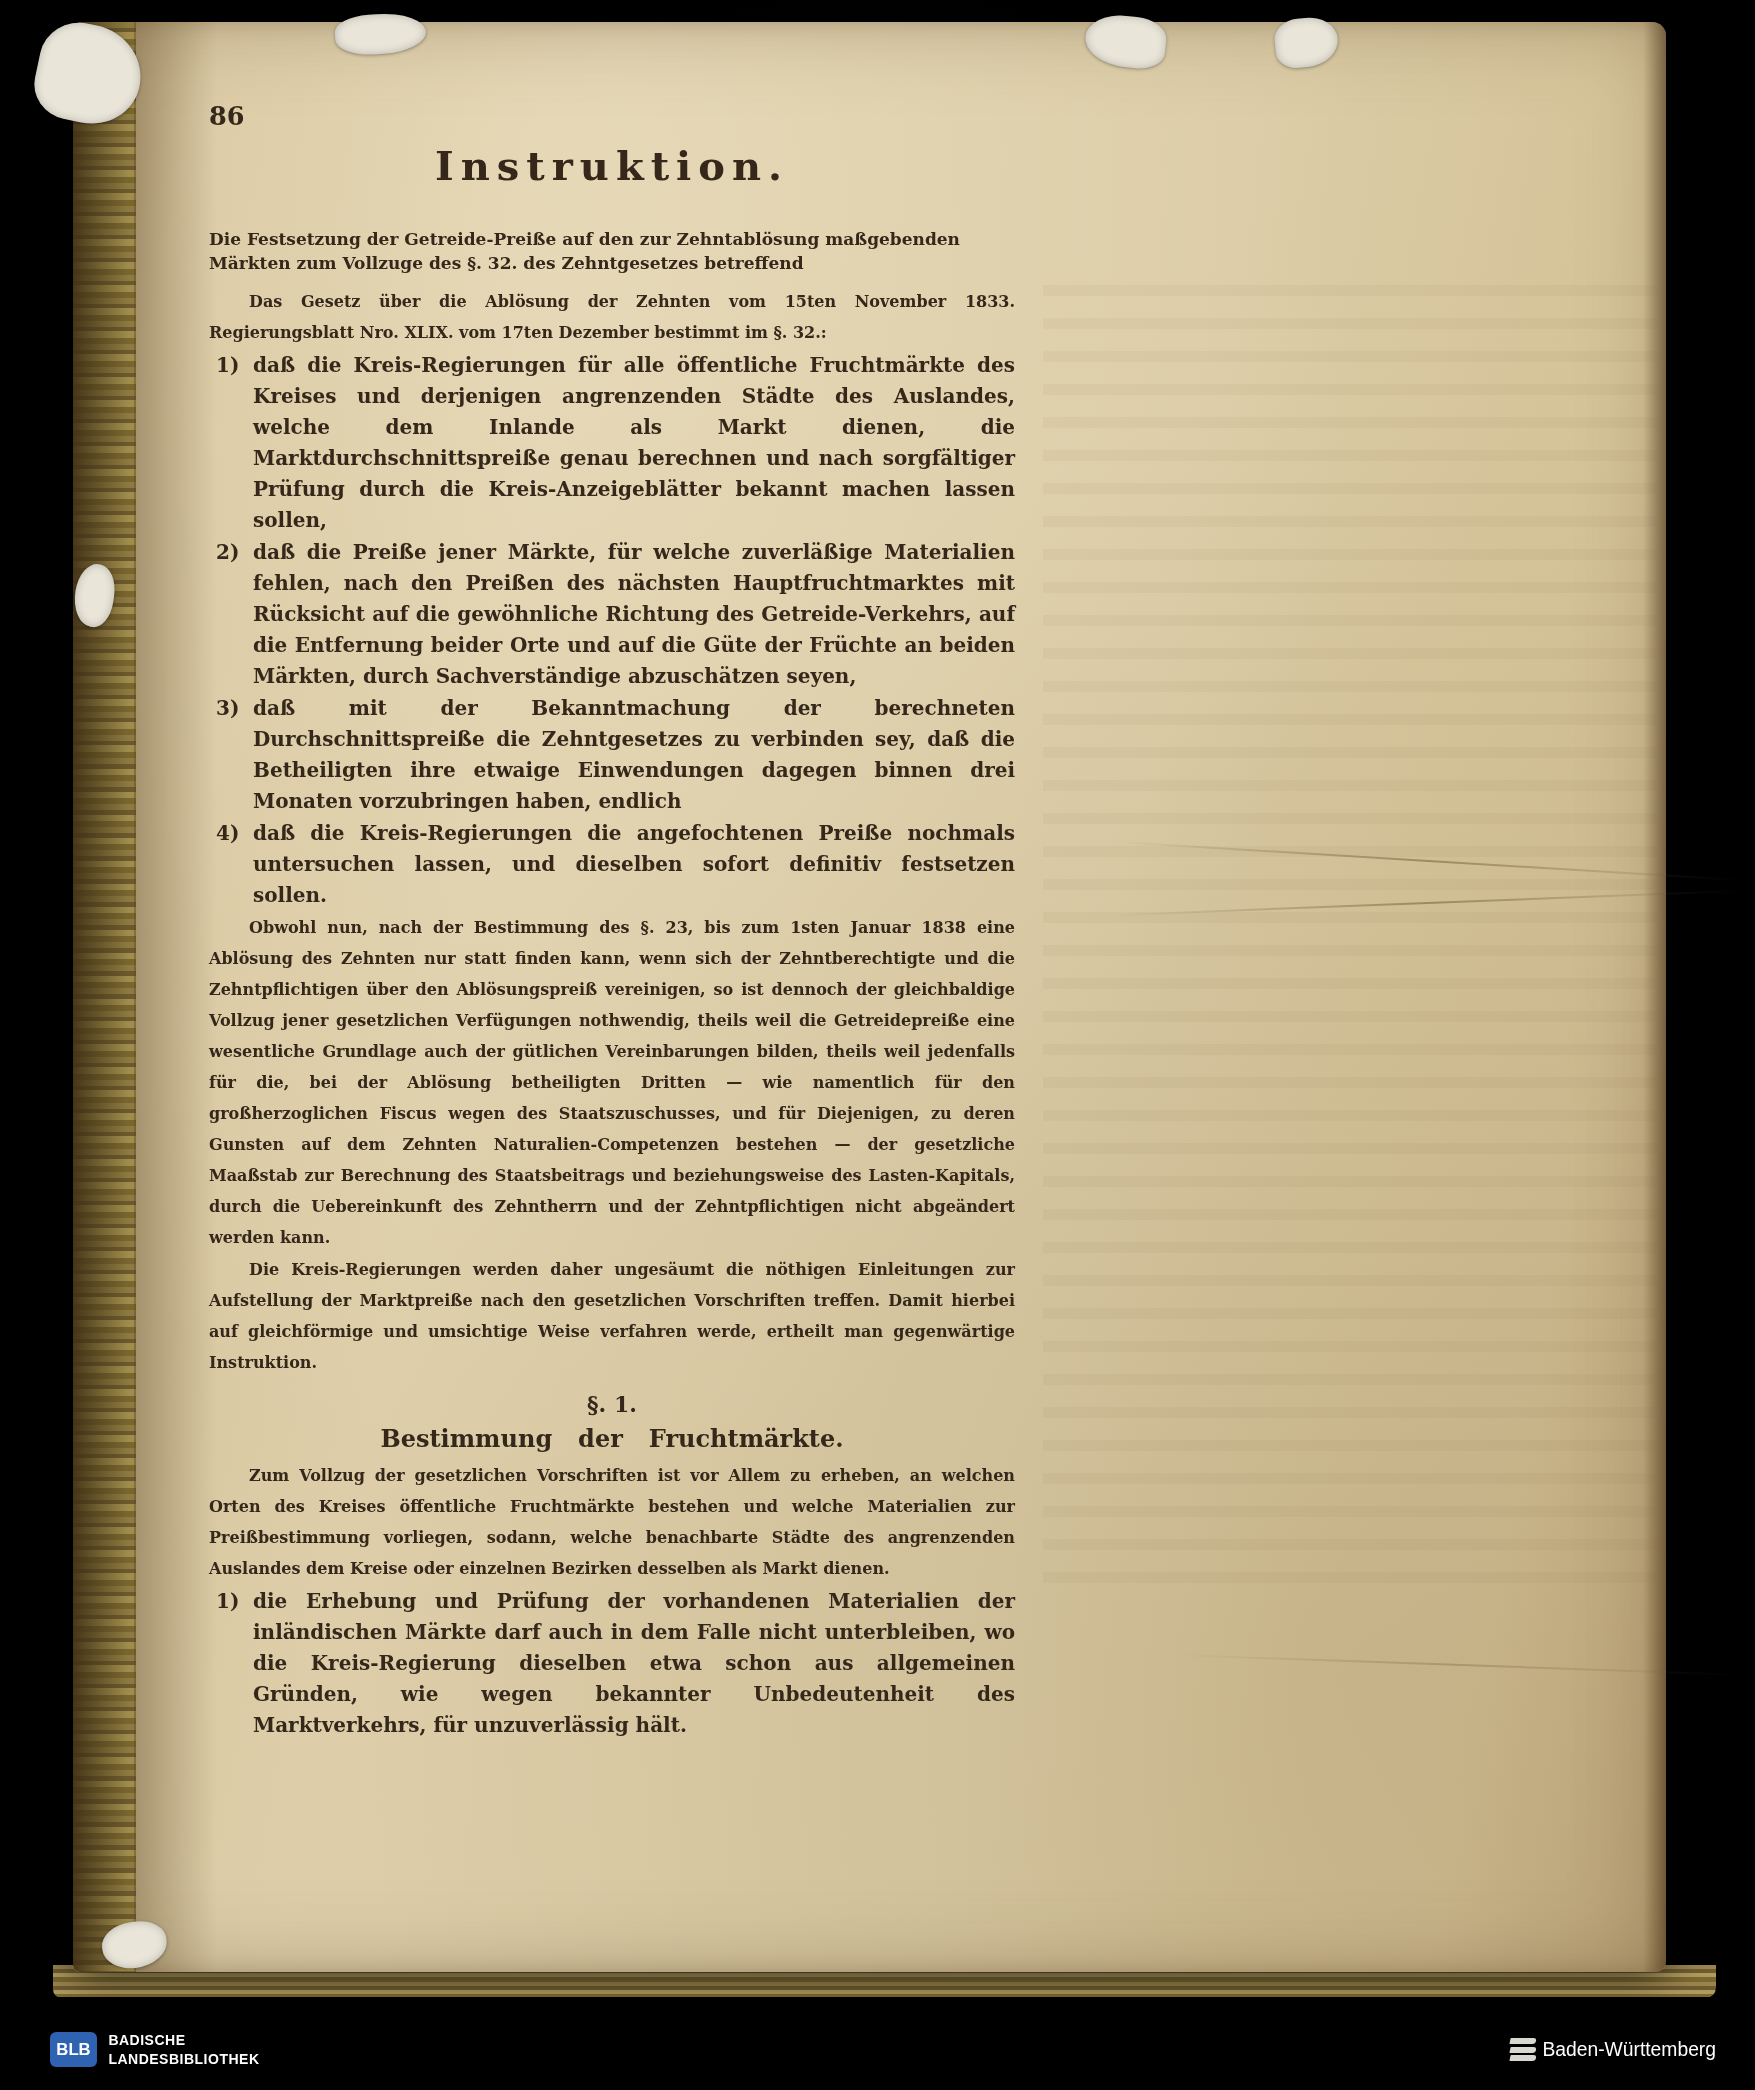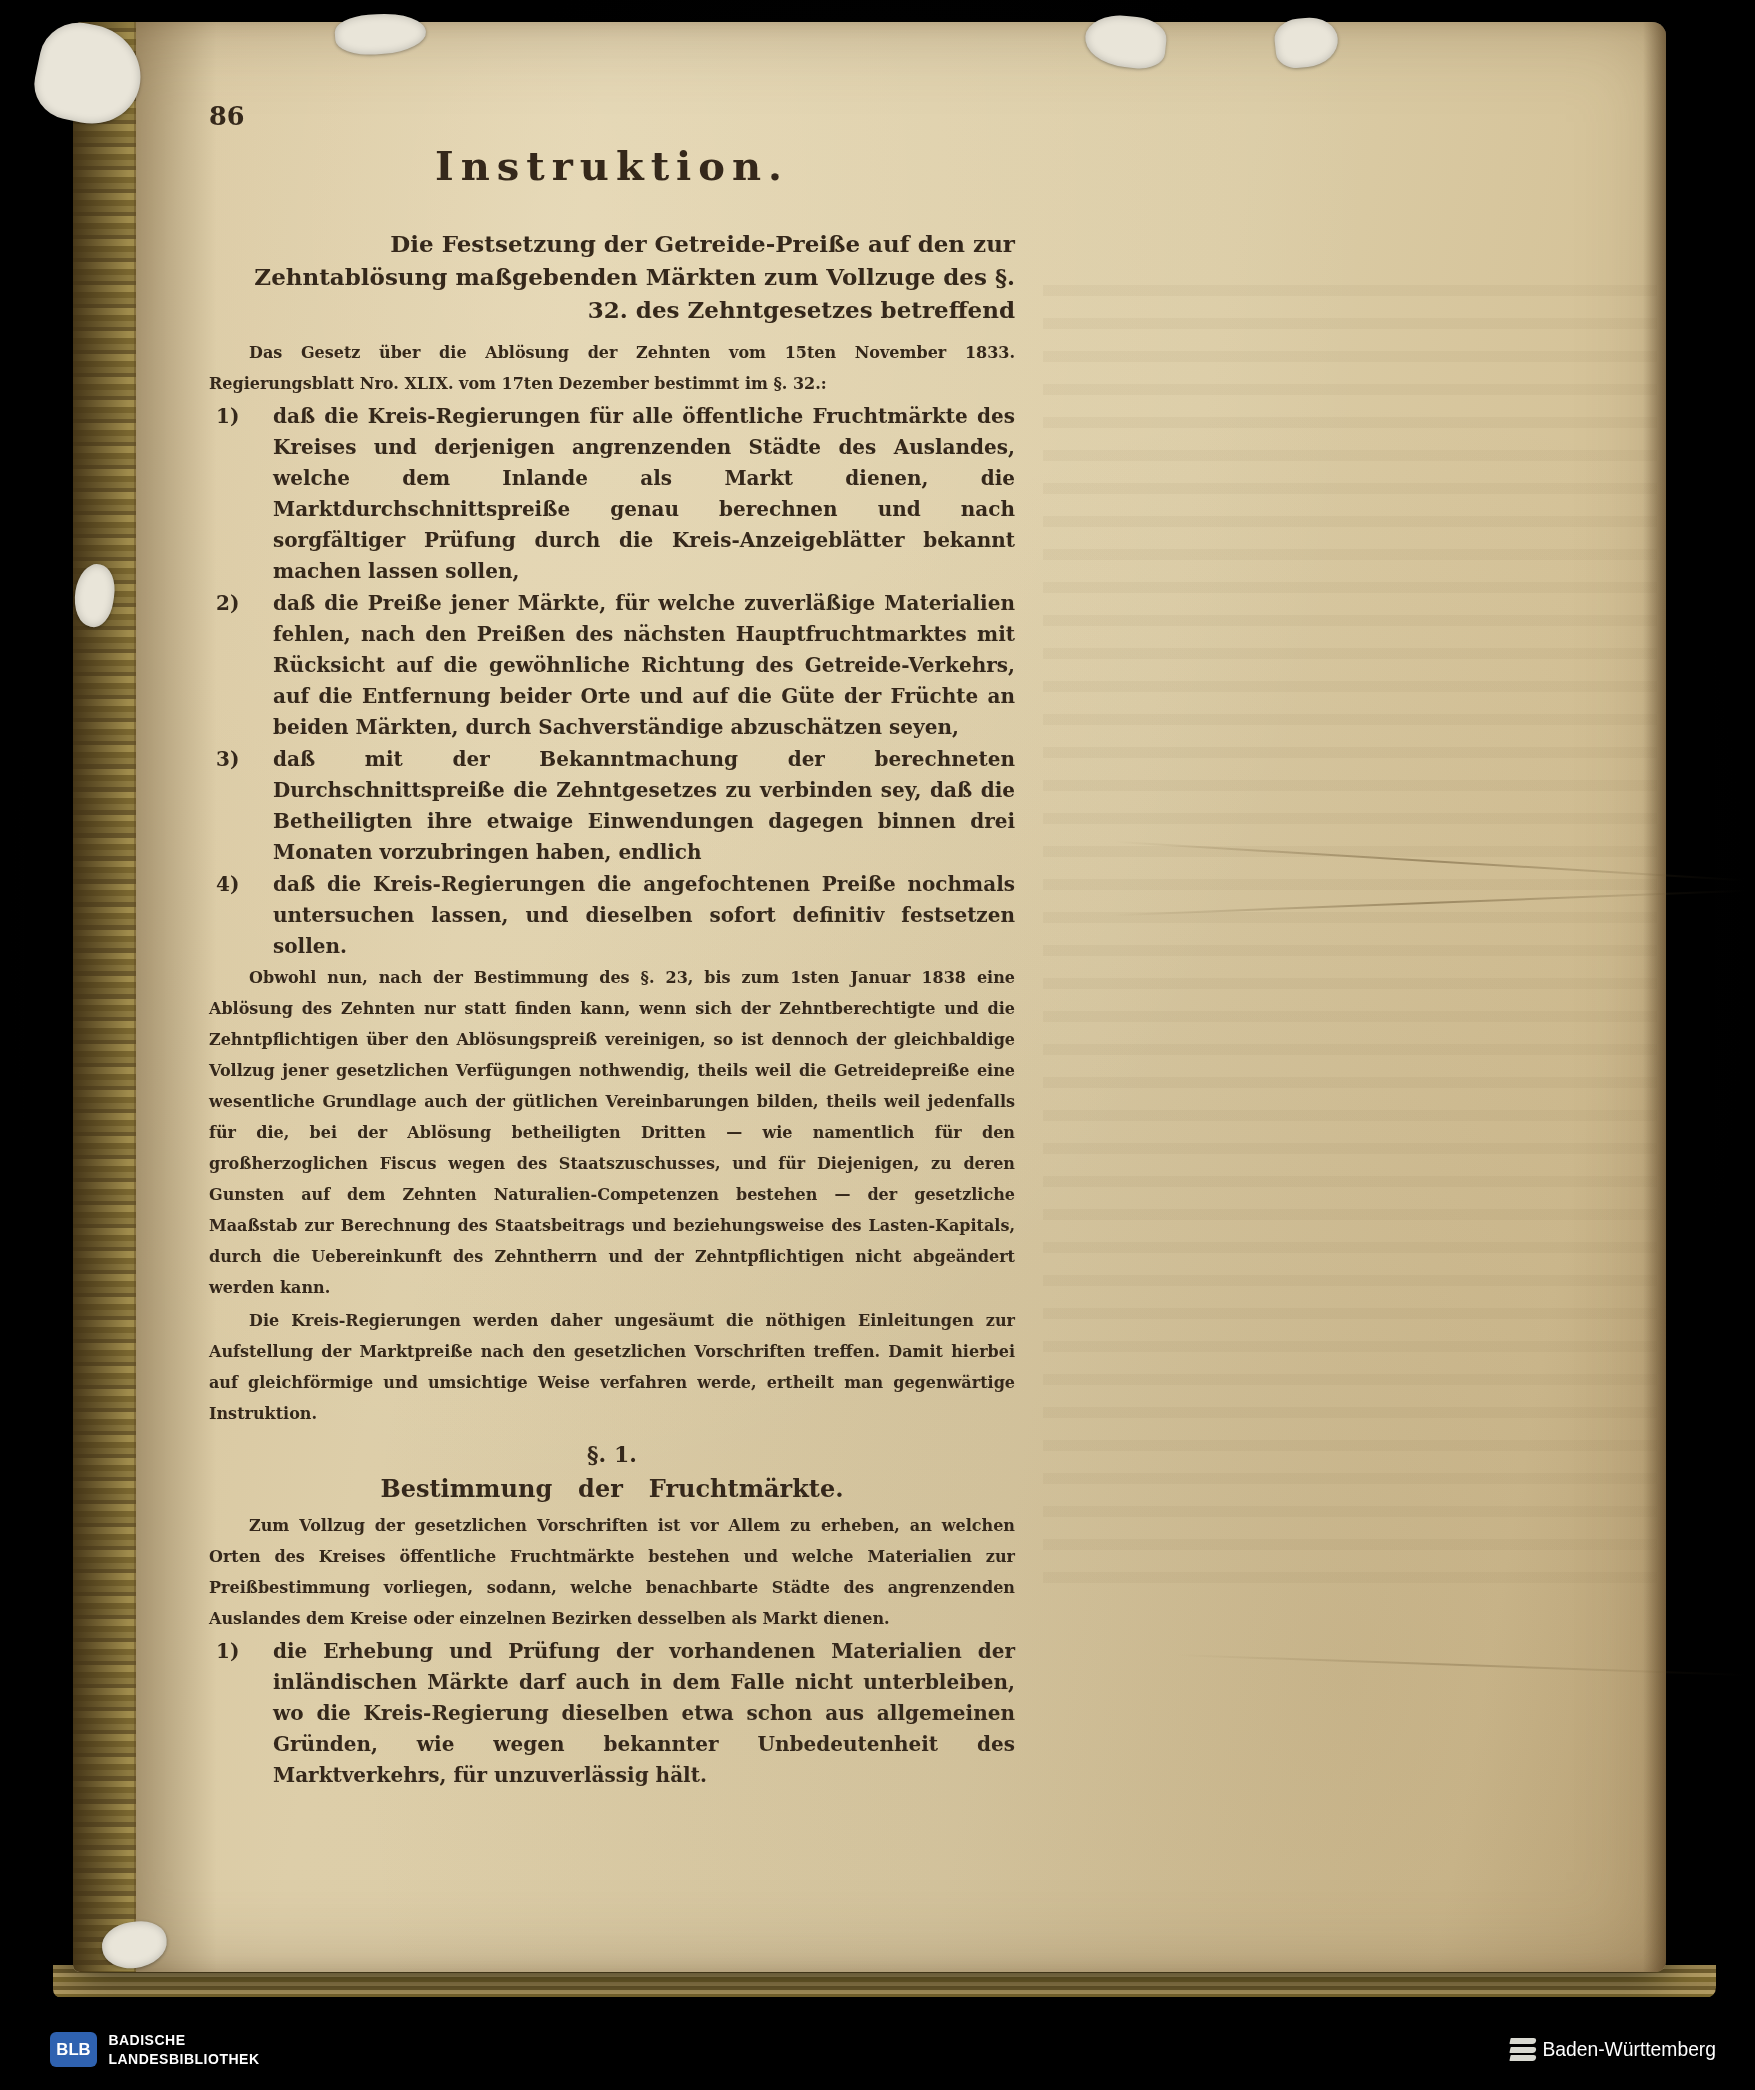--- a/index.html
+++ b/index.html
@@ -71,25 +71,25 @@
     background:repeating-linear-gradient(to bottom, rgba(118,96,58,.06) 0 11.4px, transparent 11.4px 33px);
   }
 
   
   .content {
     position:absolute; left:136px; top:79px; width:806px; z-index:2;
     color:#35281b; font-weight:bold;
   }
   .page-num { font-size:25.5px; margin-bottom:10.5px; }
   .doc-title { text-align:center; font-size:40px; letter-spacing:7px; margin-bottom:10.5px; }
-  .doc-subtitle { text-align:right; font-size:23px; line-height:1.45; margin-bottom:10.5px;margin-top:38px; }
+  .doc-subtitle { text-align:left; font-size:17px; line-height:1.45; margin-bottom:10.5px;margin-top:38px; }
   .para { font-size:16px; line-height:31px; text-align:justify; text-indent:40px; margin-bottom:1.8px; }
   .item { display:flex; font-size:20px; line-height:31px; margin:0.9px 0; }
   .item-num { flex:none; width:44px; padding-left:7px; }
-  .item-text { flex:1; text-align:justify;margin-left:20px; }
+  .item-text { flex:1; text-align:justify; }
   .section-mark { text-align:center; font-size:22px; margin-top:12.3px; }
   .section-heading { text-align:center; font-size:24px; word-spacing:17.6px; margin:7px 0 7px; }
 
   
   .footer {
     position:absolute; left:0; right:0; bottom:0; height:93px; z-index:4;
     background:#000; display:flex; align-items:center; justify-content:space-between;
     padding:12.3px 40px 0 28px;
   }
   .footer-left { display:flex; align-items:center; gap:11.4px; }

